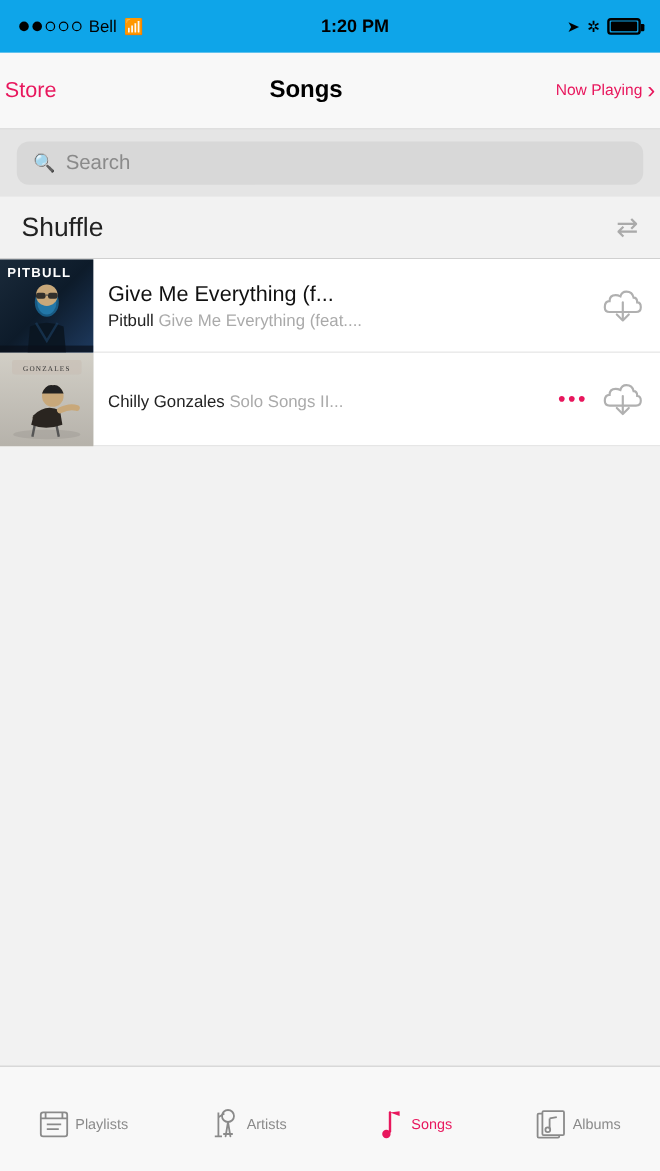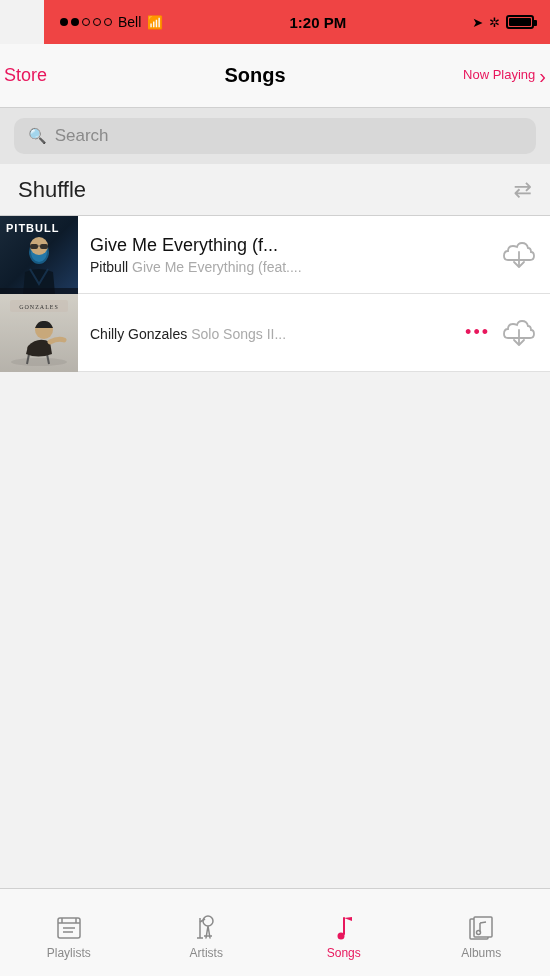--- a/index.html
+++ b/index.html
@@ -8,27 +8,26 @@
       height: 976px;
       font-family: -apple-system, 'Helvetica Neue', Arial, sans-serif;
       background: #f2f2f2;
       overflow: hidden;
       position: relative;
     }
 
     
     #status-bar {
       height: 44px;
-      background: #ef4444;
+      background: #0ea5e9;
       display: flex;
       align-items: center;
       justify-content: space-between;
       padding: 0 16px;
       font-size: 14px;
-      margin-left: 44px;
     }
     .status-left {
       display: flex;
       align-items: center;
       gap: 6px;
     }
     .signal-dots {
       display: flex; gap: 3px;
     }
     .dot { width: 8px; height: 8px; border-radius: 50%; }
@@ -236,21 +235,21 @@
       width: 550px;
       height: 88px;
       background: #f8f8f8;
       border-top: 1px solid #d0d0d0;
       display: flex;
       align-items: center;
     }
     .tab-item {
       flex: 1;
       display: flex;
-      flex-direction: column;
+      flex-direction: row;
       align-items: center;
       justify-content: center;
       gap: 4px;
       cursor: pointer;
       padding-top: 8px;
     }
     .tab-label {
       font-size: 12px;
       color: #8a8a8a;
     }

